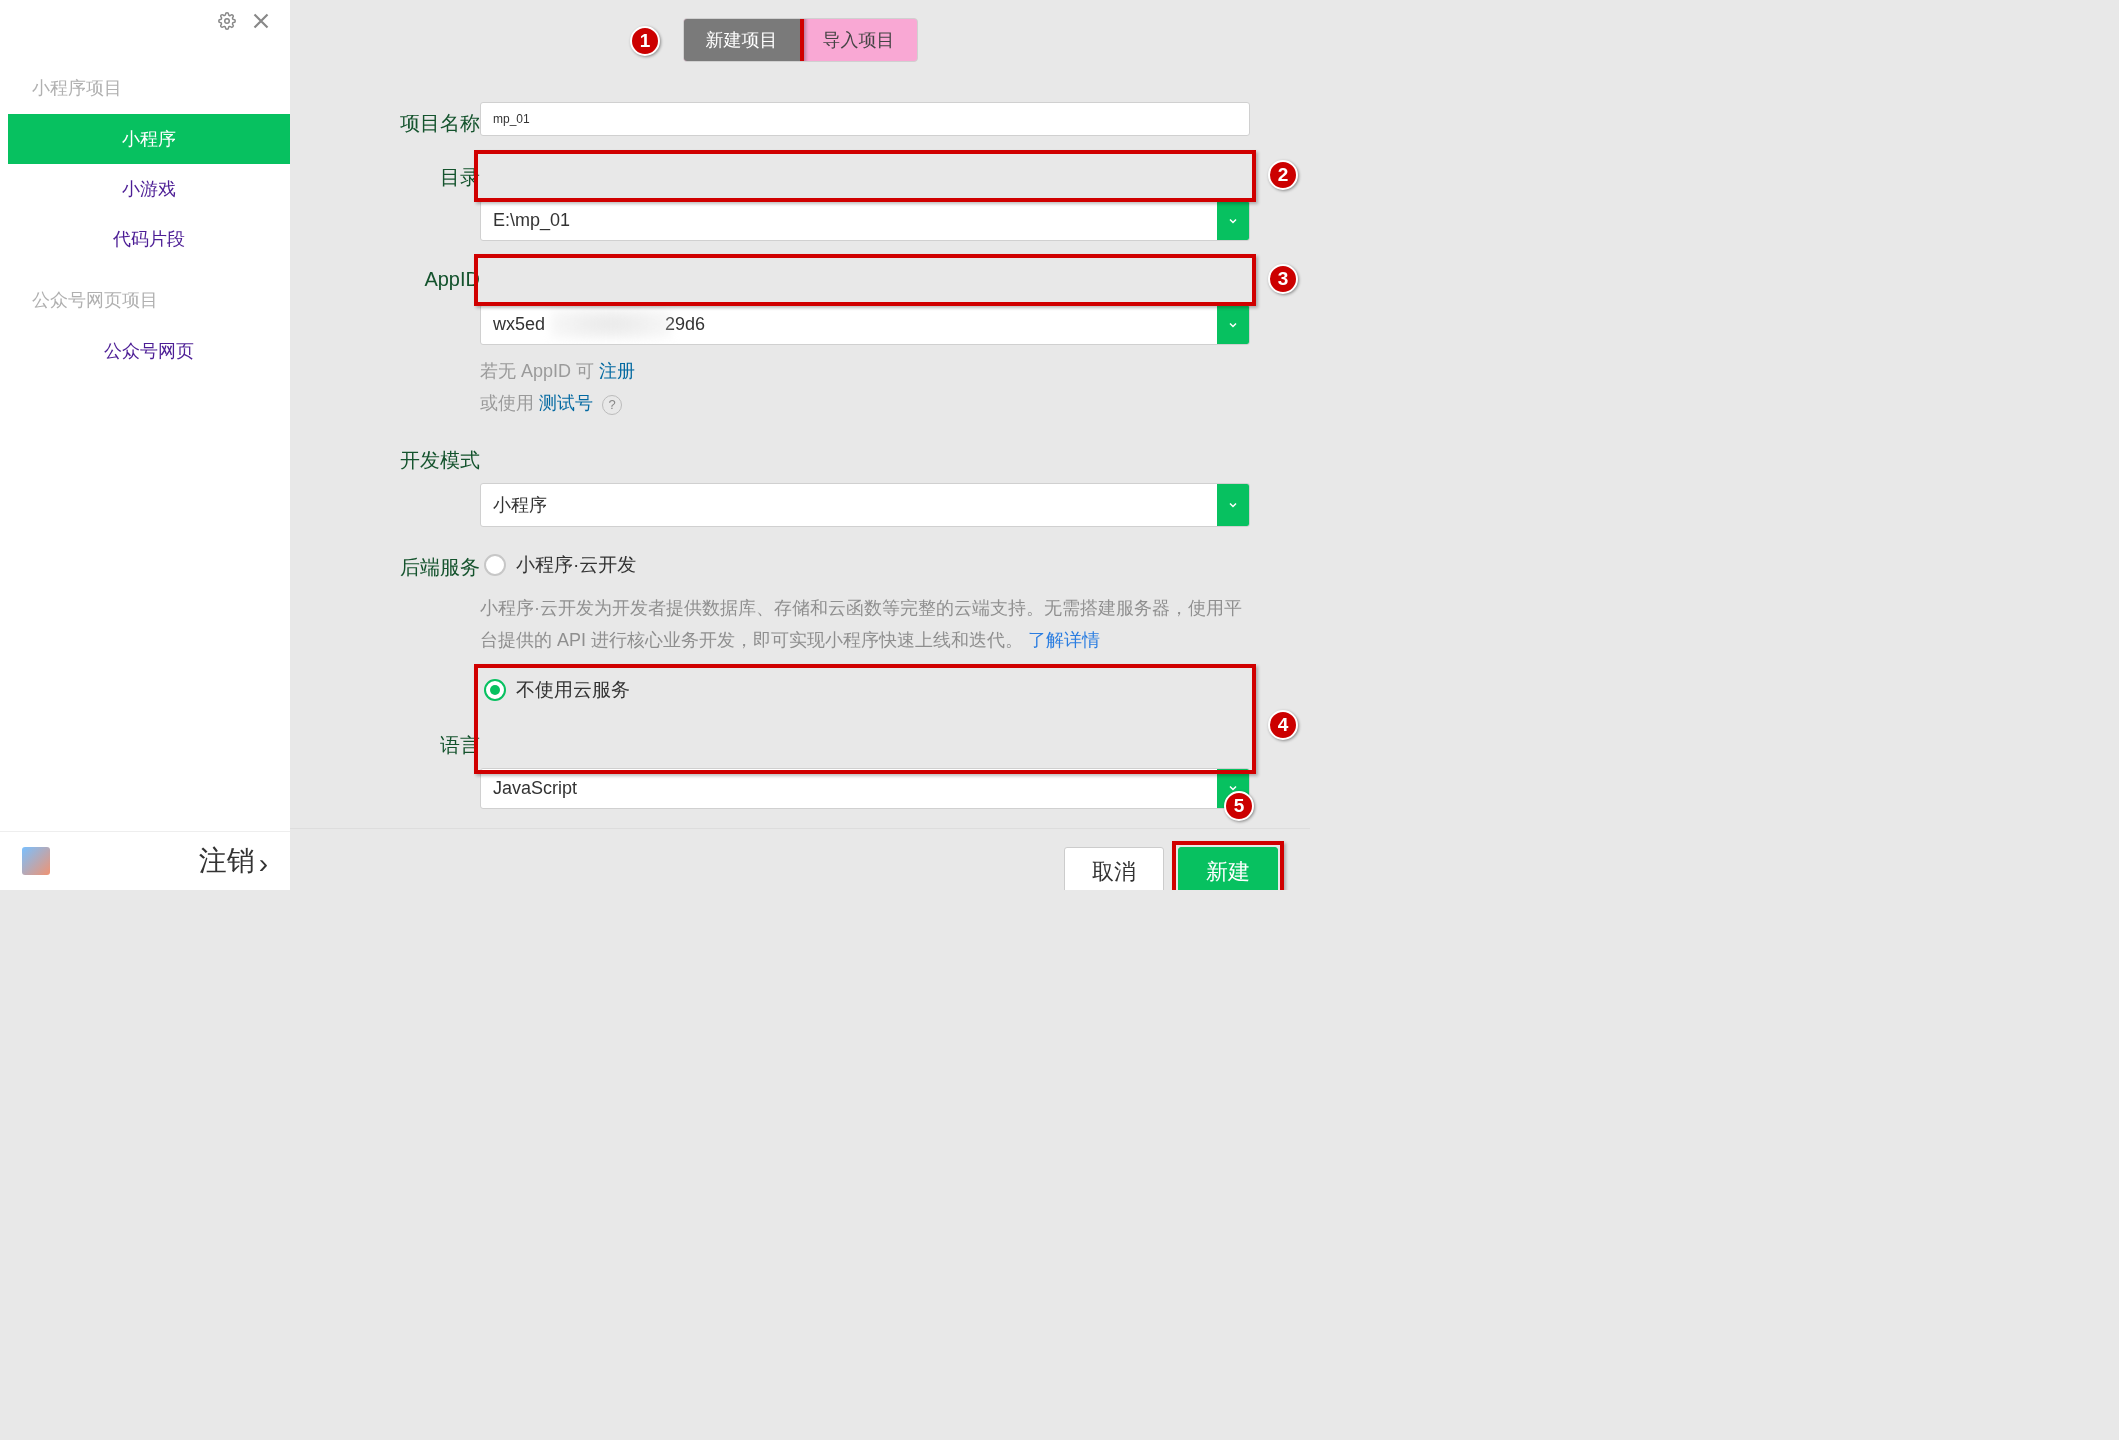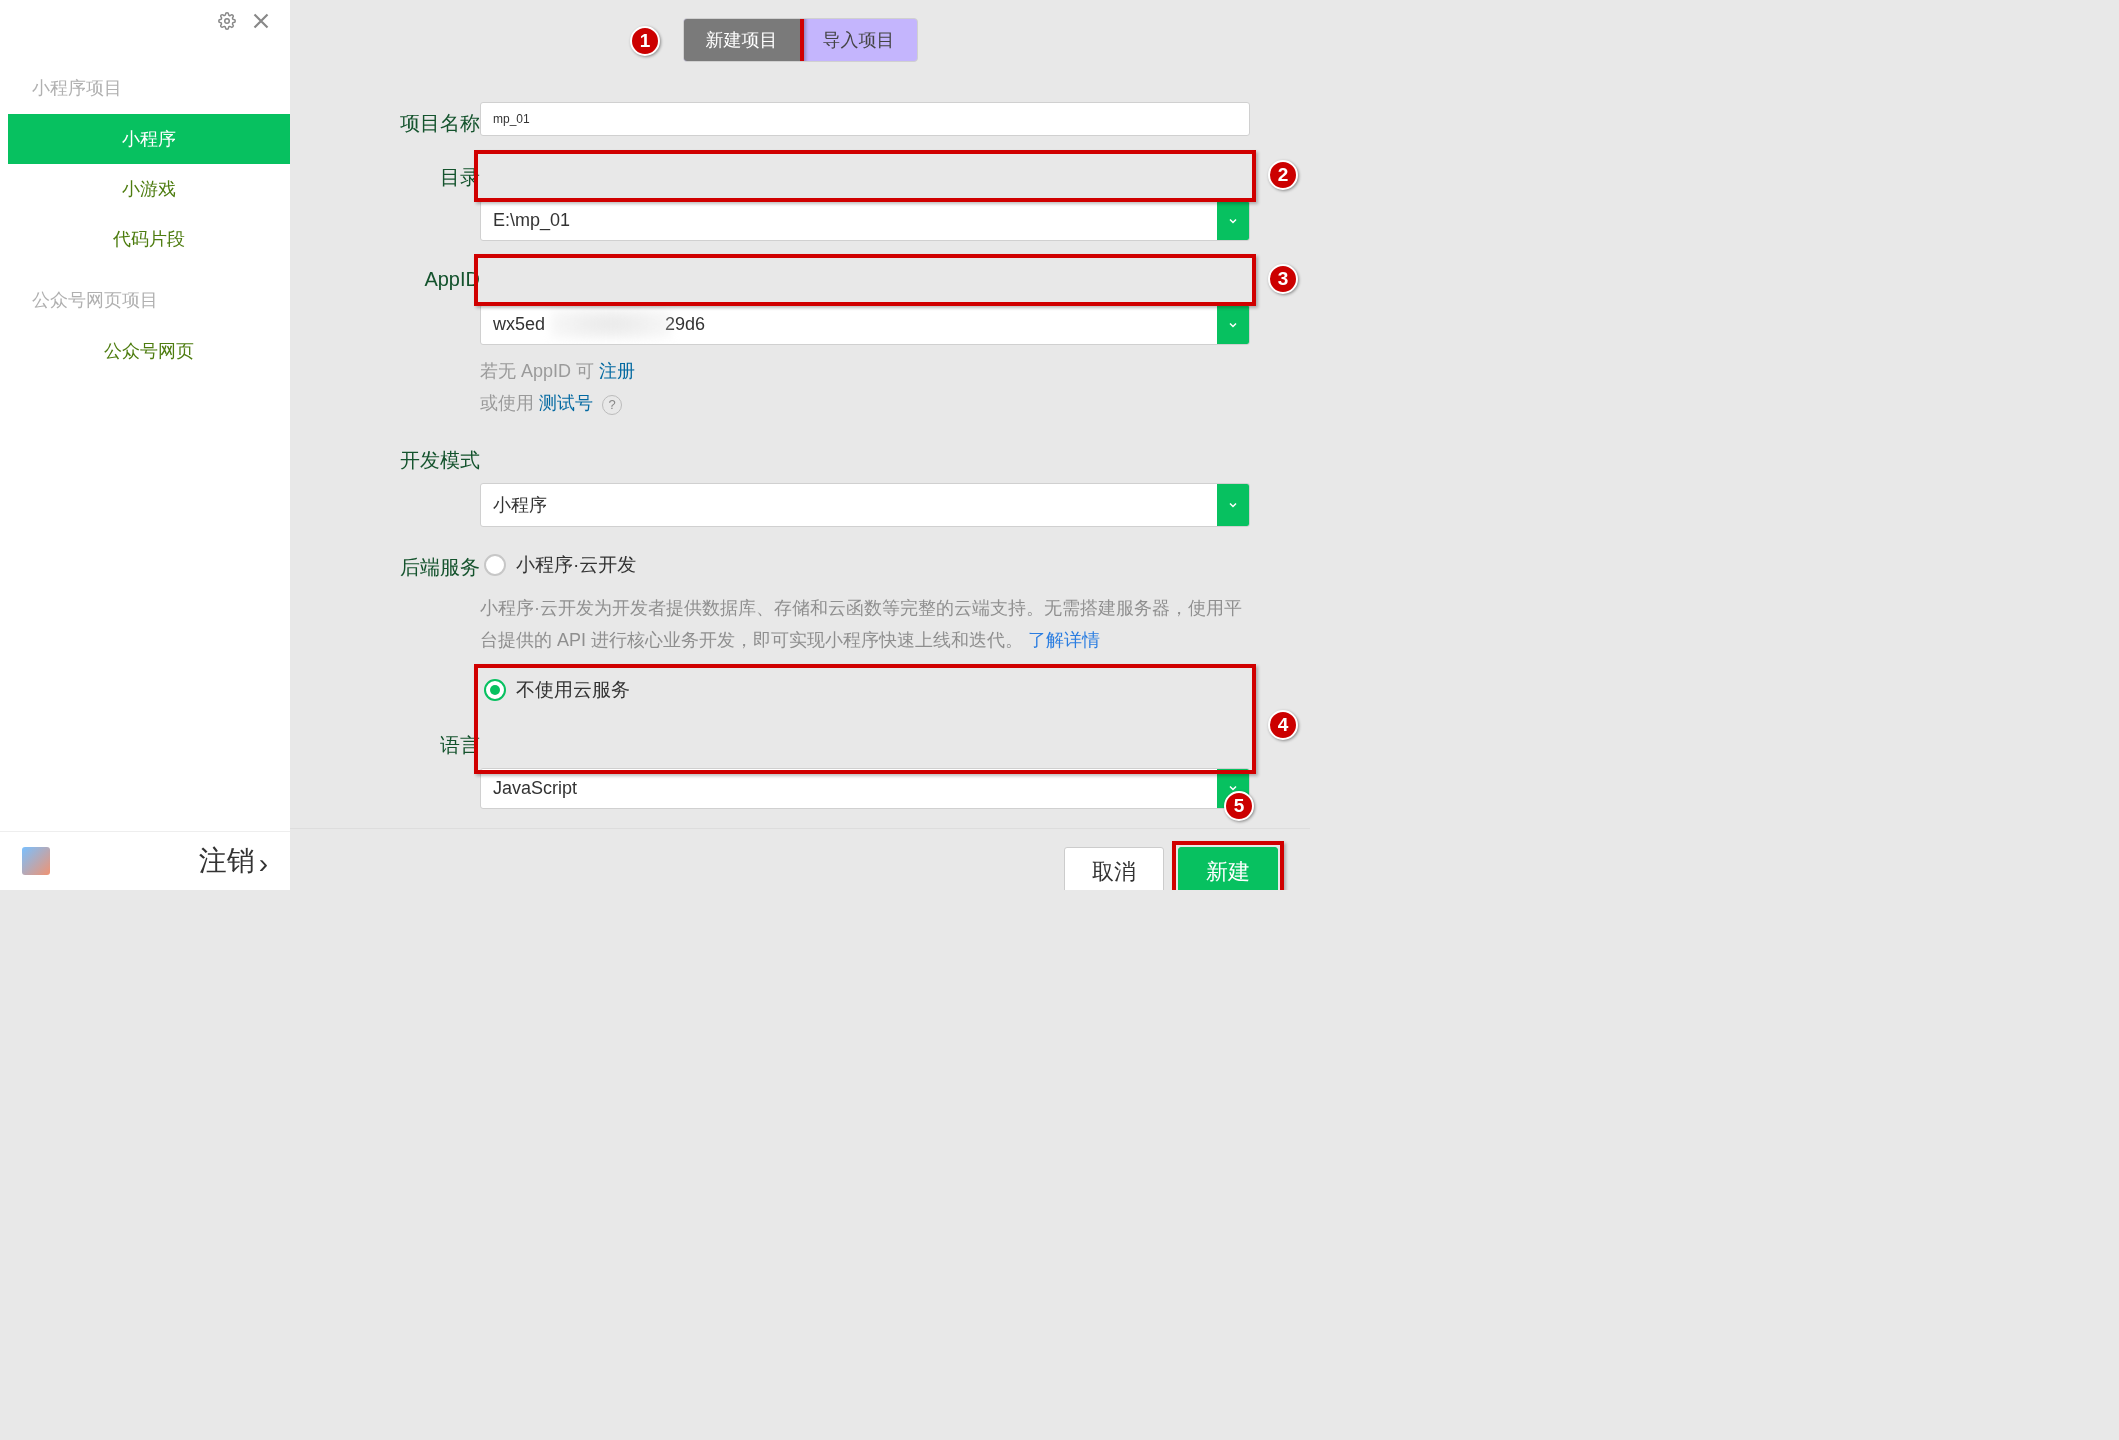--- a/index.html
+++ b/index.html
@@ -33,21 +33,21 @@
     color: #b0b0b0;
     font-size: 18px;
     padding: 14px 24px;
   }
   .sidebar-item {
     display: flex;
     align-items: center;
     justify-content: center;
     height: 50px;
     font-size: 18px;
-    color: #4d7c0f;
+    color: #4c1d95;
     cursor: pointer;
   }
   .sidebar-item.active {
     background: #07c160;
     color: #fff;
   }
   .sidebar-footer {
     display: flex;
     align-items: center;
     justify-content: space-between;
@@ -77,21 +77,21 @@
     display: flex;
     justify-content: center;
     margin-top: 18px;
     position: relative;
   }
   .tab-group {
     display: flex;
     border: 1px solid #d0d0d0;
     border-radius: 4px;
     overflow: hidden;
-    background: #c4b5fd;
+    background: #f9a8d4;
   }
   .tab {
     padding: 9px 22px;
     font-size: 18px;
     color: #444;
     cursor: pointer;
     position: relative;
   }
   .tab.active {
     background: #7a7a7a;

